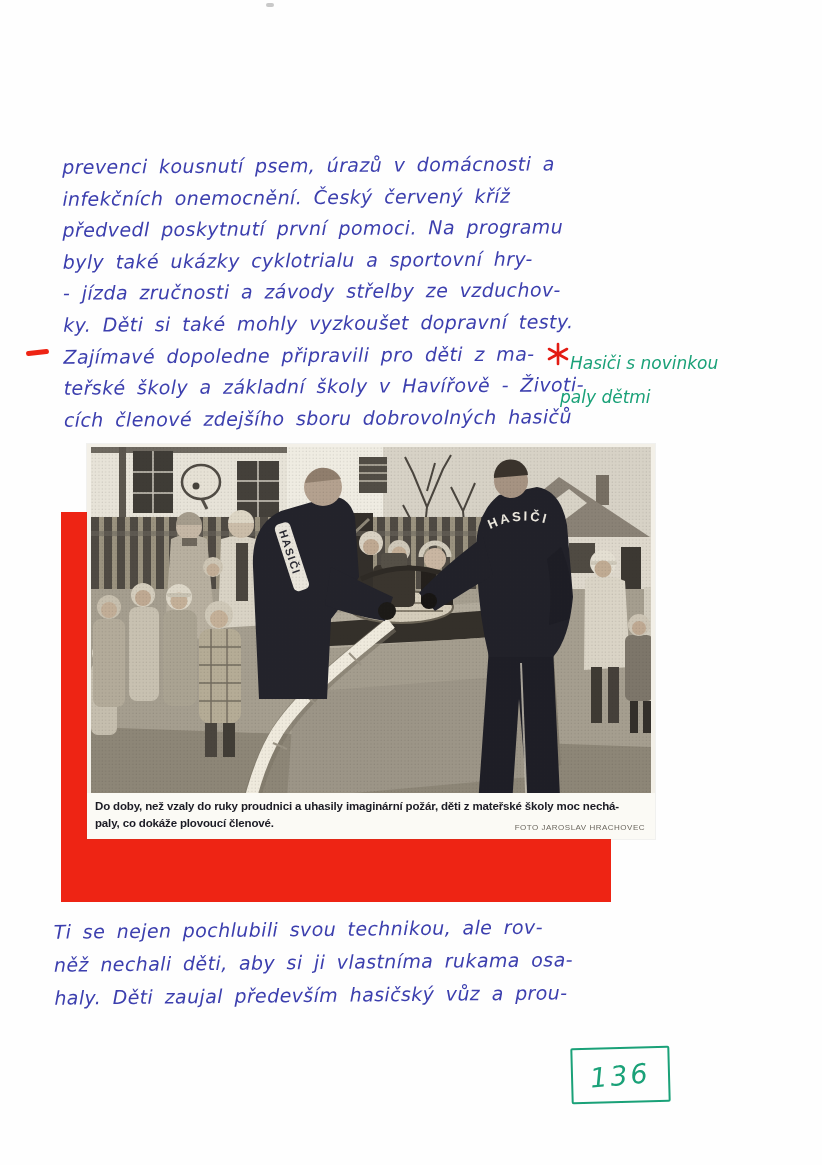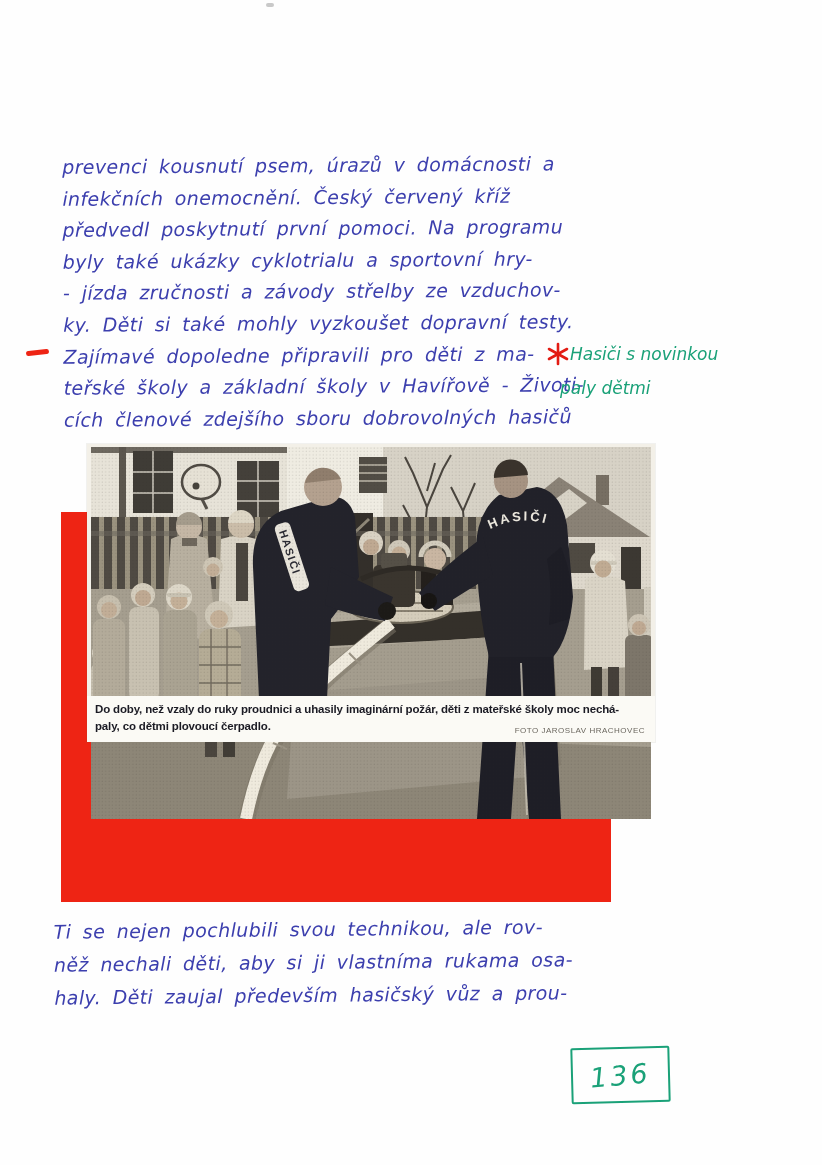--- a/index.html
+++ b/index.html
@@ -17,28 +17,28 @@
   .hw-top{left:63px;top:150px;transform:rotate(-0.4deg);}
   .hw-bottom{left:54px;top:913px;transform:rotate(-0.6deg);}
   .hw-bottom .hw-line{line-height:33px;}
   
   .red-dash{
     position:absolute;left:26px;top:350px;width:23px;height:5px;border-radius:3px;
     background:var(--marker-red,#ee2414);transform:rotate(-6deg);
   }
   
   .red-asterisk{position:absolute;left:545px;top:341px;}
-  .green-note{position:absolute;left:570px;top:337px;color:var(--ink-green,#1aa178);}
+  .green-note{position:absolute;left:570px;top:346px;color:var(--ink-green,#1aa178);}
   .green-note .gn-line{font-style:italic;font-size:17px;line-height:34px;white-space:nowrap;}
   .green-note .gn-line.l2{margin-left:-10px;}
   
   .red-block{position:absolute;left:61px;top:512px;width:550px;height:390px;background:var(--marker-red,#ee2414);}
   
   .clipping{
-    position:absolute;left:87px;top:444px;width:568px;height:298px;
+    position:absolute;left:87px;top:444px;width:568px;height:395px;
     background:var(--newsprint,#f3f0e8);box-shadow:0 0 0 1px rgba(90,85,70,0.08);
   }
   .photo-wrap{position:absolute;left:4px;top:3px;width:560px;height:372px;overflow:hidden;}
   .caption{
     position:absolute;left:0;bottom:0;width:568px;height:46px;background:#fbfaf5;
     font-family:"Liberation Sans",sans-serif;
   }
   .cap-line{
     padding:0 8px;color:var(--caption-text,#1b1b24);font-weight:bold;font-size:11.5px;
     line-height:16.5px;letter-spacing:-0.15px;white-space:nowrap;
@@ -291,21 +291,21 @@
           <rect x="539" y="254" width="8" height="32" fill="#332f2a"></rect>
           <rect x="552" y="254" width="8" height="32" fill="#332f2a"></rect>
         </g>
 
         <rect width="560" height="372" fill="url(#dots)"></rect>
       </svg>
     </div>
 
     <div class="caption">
       <div class="cap-line first">Do doby, než vzaly do ruky proudnici a uhasily imaginární požár, děti z mateřské školy moc nechá-</div>
-      <div class="cap-line">paly, co dětmi plovoucí čerpadlo.</div>
+      <div class="cap-line">paly, co dokáže plovoucí členové.</div>
       <span class="credit">FOTO JAROSLAV HRACHOVEC</span>
     </div>
   </div>
 
   <div class="hw-block hw-bottom">
     <div class="hw-line">Ti se nejen pochlubili svou technikou, ale rov-</div>
     <div class="hw-line">něž nechali děti, aby si ji vlastníma rukama osa-</div>
     <div class="hw-line">haly. Děti zaujal především hasičský vůz a prou-</div>
   </div>
 

